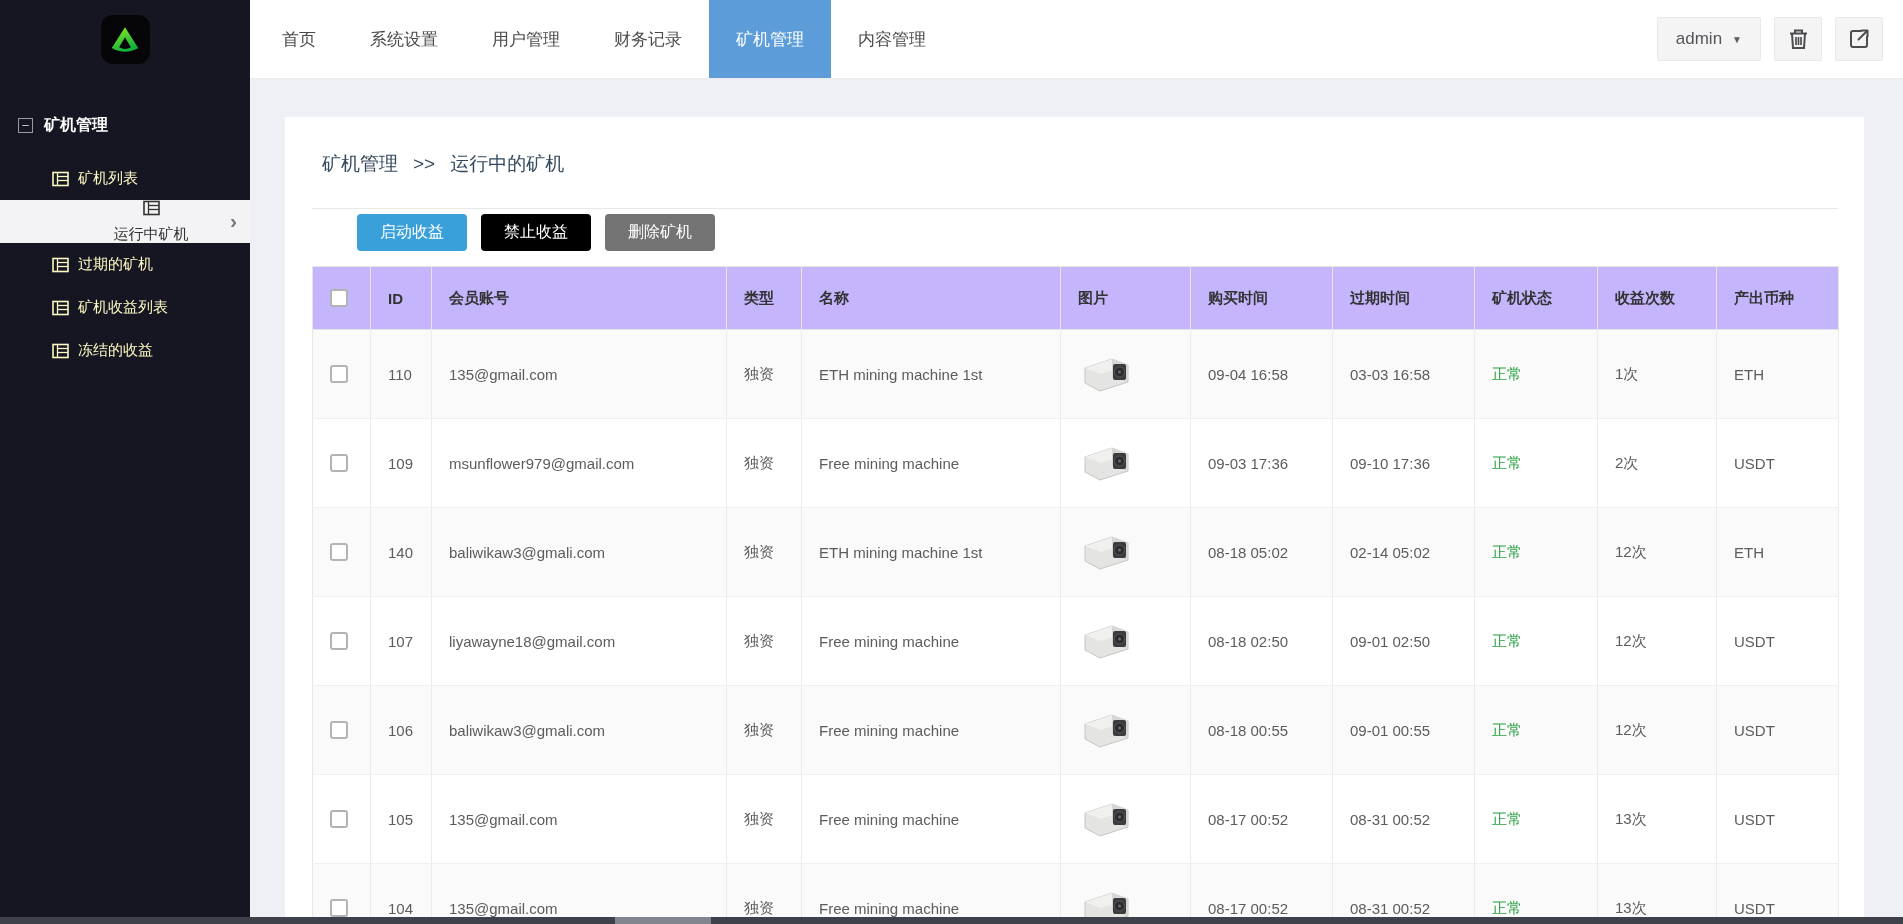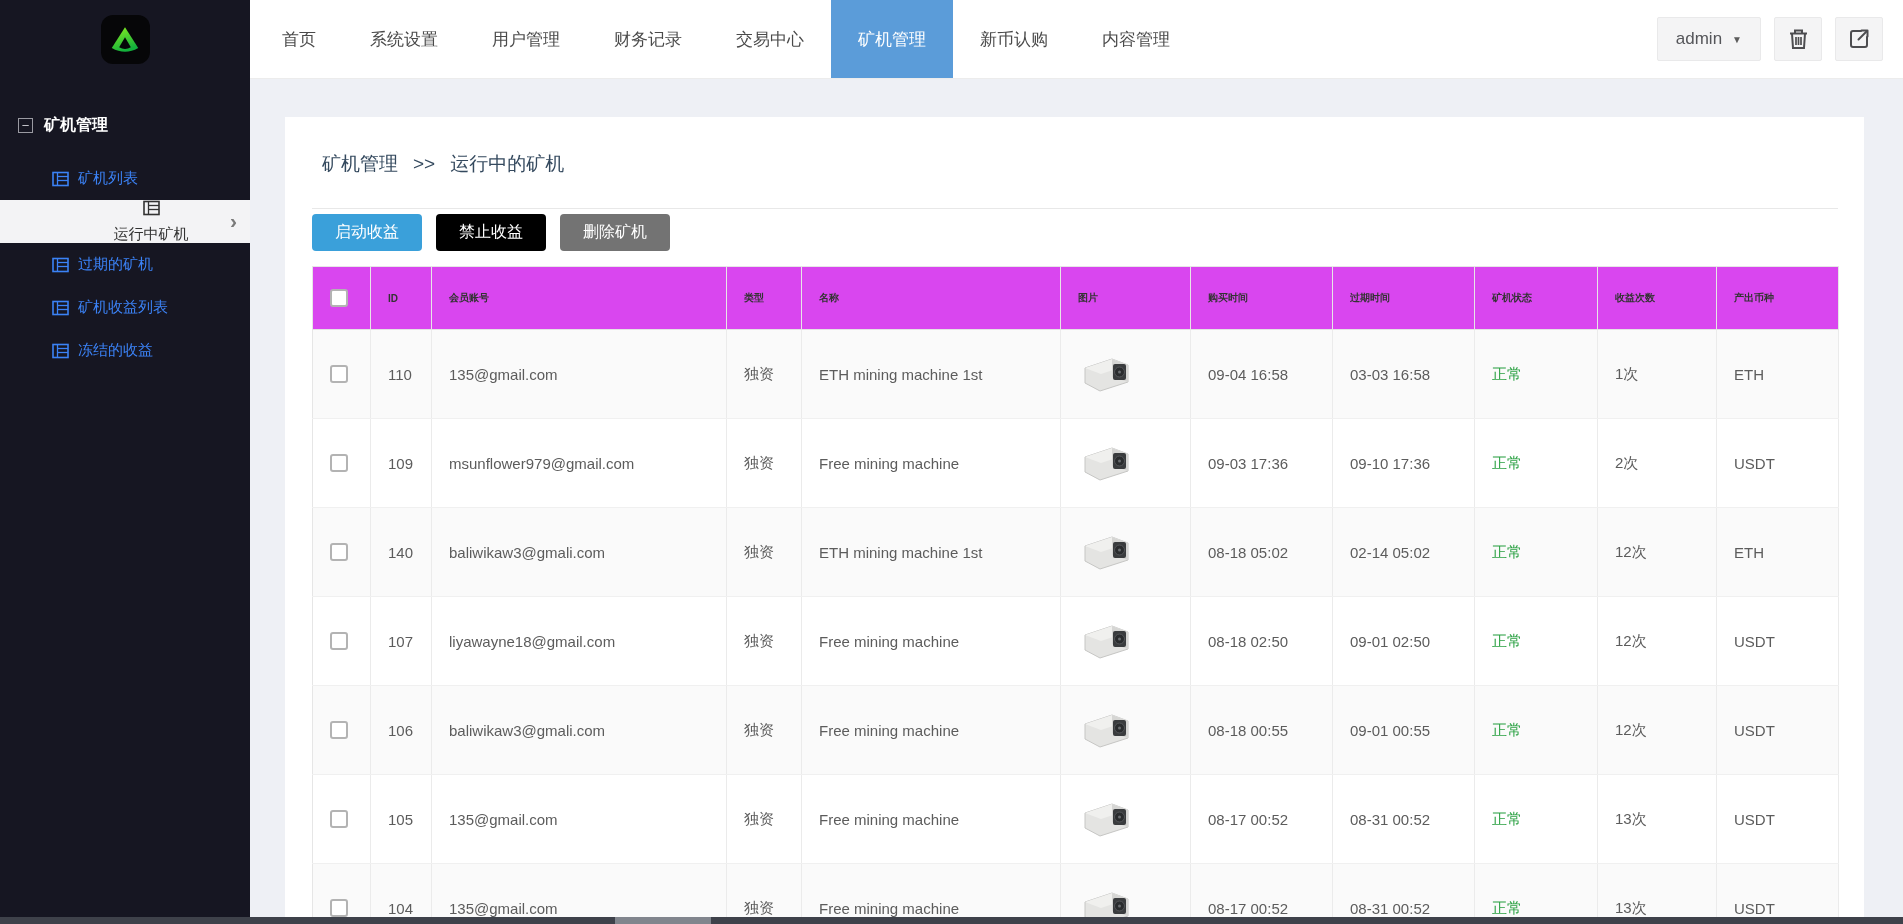--- a/index.html
+++ b/index.html
@@ -8,21 +8,21 @@
 
   .layout { display:grid; grid-template-columns:250px 1fr; grid-template-rows:79px 1fr; width:100%; height:100%; }
 
   
   .sidebar { grid-row:1/3; grid-column:1; background:#161622; overflow:hidden; }
   .logo-area { height:79px; display:flex; align-items:center; justify-content:center; }
   .logo-box { width:49px; height:49px; background:#060608; border-radius:12px; display:flex; align-items:center; justify-content:center; }
   .menu-section { margin:36px 0 0 18px; display:flex; align-items:center; gap:11px; font-size:16px; font-weight:bold; color:#ffffff; cursor:pointer; }
   .collapse-box { width:15px; height:15px; border:1px solid #9a9aa2; display:flex; align-items:center; justify-content:center; font-size:13px; line-height:1; color:#cfcfd6; font-weight:normal; }
   .menu-items { margin-top:21px; }
-  .menu-item { position:relative; height:43px; display:flex; align-items:center; gap:9px; padding-left:52px; font-size:15px; color:#3b82f6; cursor:pointer; }
+  .menu-item { position:relative; height:43px; display:flex; align-items:center; gap:9px; padding-left:52px; font-size:15px; color:#fef9c3; cursor:pointer; }
   .menu-item .mi-icon { flex:0 0 auto; display:flex; }
   .menu-item.active { background:#f3f3f5; color:#333;flex-direction:column; }
   .menu-item .chev { display:none; }
   .menu-item.active .chev { display:block; position:absolute; right:13px; top:50%; transform:translateY(-54%); color:#7a7a7a; font-size:21px; font-weight:bold; }
 
   
   .topbar { grid-row:1; grid-column:2; background:#fff; display:flex; align-items:stretch; border-bottom:1px solid #ececec; }
   .nav { display:flex; padding-left:5px; }
   .nav-item { padding:0 27px; display:flex; align-items:center; font-size:17px; color:#4a4a4a; cursor:pointer; white-space:nowrap; }
   .nav-item.active { background:#5b9cd9; color:#fff; }
@@ -30,30 +30,30 @@
   .tb-btn { height:44px; background:#f4f4f5; border:1px solid #e9e9ea; border-radius:2px; display:flex; align-items:center; justify-content:center; color:#55565a; cursor:pointer; }
   .admin-btn { padding:0 18px; gap:10px; font-size:17px; }
   .admin-caret { font-size:10px; color:#5c5c5c; }
   .icon-btn { width:48px; }
 
   
   .main { grid-row:2; grid-column:2; background:#eef0f5; overflow:hidden; }
   .card { background:#fff; margin:38px 39px 0 35px; padding:0 26px 60px 27px; min-height:1100px; }
   .breadcrumb { padding:34px 0 31px 10px; font-size:19px; color:#34495e; display:flex; gap:15px; align-items:center; }
   .divider { border-top:1px solid #e8e8e8; }
-  .toolbar { margin-top:5px; display:flex; gap:14px; align-items:center; }
+  .toolbar { margin-top:5px; display:flex; gap:14px; align-items:center;margin-left:45px; }
   .action-btn { height:37px; padding:0 23px; border:none; border-radius:4px; color:#fff; font-size:16px; cursor:pointer; }
   .search-box { position:relative; display:flex; align-items:center; }
   .search-box input { width:227px; height:37px; border:1px solid #dcdcdc; border-radius:4px; padding:0 42px 0 14px; font-size:16px; color:#555; outline:none; }
   .search-box input::placeholder { color:#b9bcc0; }
   .search-icon { position:absolute; right:11px; top:7px; cursor:pointer; }
 
   
   table { margin-top:15px; border-collapse:collapse; table-layout:fixed; width:1526px; border:1px solid #e6e6e6; }
-  th { height:63px; font-size:10px; color:#333; text-align:left; padding-left:17px; font-weight:bold; background:#d946ef; border-right:1px solid #e6e6e6; border-bottom:1px solid #e3e3e3; }
+  th { height:63px; font-size:15px; color:#333; text-align:left; padding-left:17px; font-weight:bold; background:#c4b5fd; border-right:1px solid #e6e6e6; border-bottom:1px solid #e3e3e3; }
   td { height:89px; font-size:15px; color:#5c5c5c; padding-left:17px; border-right:1px solid #ebebeb; border-bottom:1px solid #f0f0f0; overflow:hidden; white-space:nowrap; }
   tbody tr:nth-child(odd) { background:#fafafa; }
   .cb { width:18px; height:18px; border:2px solid #b3b3b3; border-radius:3px; background:#fff; cursor:pointer; }
 
   
   .hscroll { position:fixed; left:0; right:0; bottom:0; height:7px; background:#3e414a; z-index:50; }
   .hscroll-thumb { position:absolute; left:615px; top:0; width:96px; height:7px; background:#81858d; cursor:pointer; }
 </style>
 </head>
 <body>
@@ -142,23 +142,21 @@
         </div>
       </div>
   </aside>
 
   <header class="topbar">
     <nav class="nav" id="topnav">
         <div class="nav-item">首页</div>
         <div class="nav-item">系统设置</div>
         <div class="nav-item">用户管理</div>
         <div class="nav-item">财务记录</div>
-        <div class="nav-item">交易中心</div>
         <div class="nav-item active">矿机管理</div>
-        <div class="nav-item">新币认购</div>
         <div class="nav-item">内容管理</div>
       </nav>
 
     <div class="topbar-right">
       <div class="tb-btn admin-btn">
         <span>admin</span>
         <span class="admin-caret">▼</span>
       </div>
       <div class="tb-btn icon-btn">
         <svg width="21" height="22" viewBox="0 0 21 22">

